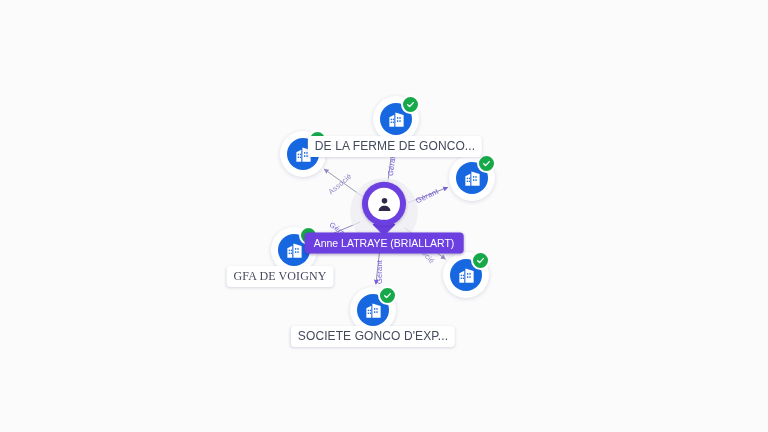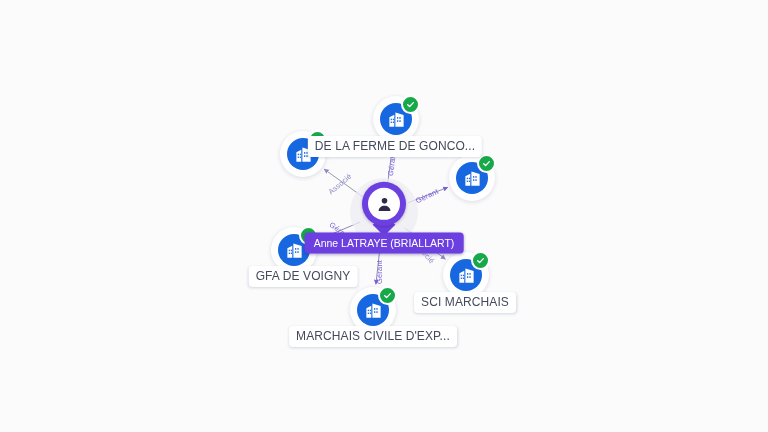--- a/index.html
+++ b/index.html
@@ -315,23 +315,22 @@
   <div id="edge-labels-layer">
       <div class="edge-label role-gerant" style="left: 392px; top: 164px; transform: translate(-50%, -50%) rotate(-82deg);">Gérant</div>
       <div class="edge-label role-associe" style="left: 340px; top: 184px; transform: translate(-50%, -50%) rotate(-40deg);">Associé</div>
       <div class="edge-label role-gerant" style="left: 427px; top: 196px; transform: translate(-50%, -50%) rotate(-26deg);">Gérant</div>
       <div class="edge-label role-gerant" style="left: 340px; top: 231px; transform: translate(-50%, -50%) rotate(37deg);">Gérant</div>
       <div class="edge-label role-associe" style="left: 424px; top: 252px; transform: translate(-50%, -50%) rotate(50deg);">Associé</div>
       <div class="edge-label role-gerant" style="left: 379px; top: 272px; transform: translate(-50%, -50%) rotate(-90deg);">Gérant</div>
     </div>
 
 <div class="caption" style="left: 395px; top: 136px;">DE LA FERME DE GONCO...</div>
-    <div class="caption" style="left: 303px; top: 266px;">GFA DE VOIGNY</div>
-    <div class="caption" style="left: 465px; top: 292px;">SCI MARCHAIS</div>
-    <div class="caption" style="left: 373px; top: 326px;">MARCHAIS CIVILE D'EXP...</div>
+    <div class="caption" style="left: 280px; top: 266px; font-family: Liberation Serif, serif;">GFA DE VOIGNY</div>
+    <div class="caption" style="left: 373px; top: 326px;">SOCIETE GONCO D'EXP...</div>
     <div class="pin" id="center-node" style="left:384px; top:212px;">
     <div class="pin-body">
       <div class="pin-inner">
         <svg width="19" height="19" viewBox="0 0 24 24" fill="#2d2a4a">
           <circle cx="12" cy="7.6" r="3.5"></circle>
           <path d="M4.6 20.5c0-4.1 3.3-6.6 7.4-6.6s7.4 2.5 7.4 6.6z"></path>
         </svg>
       </div>
     </div>
   </div>

